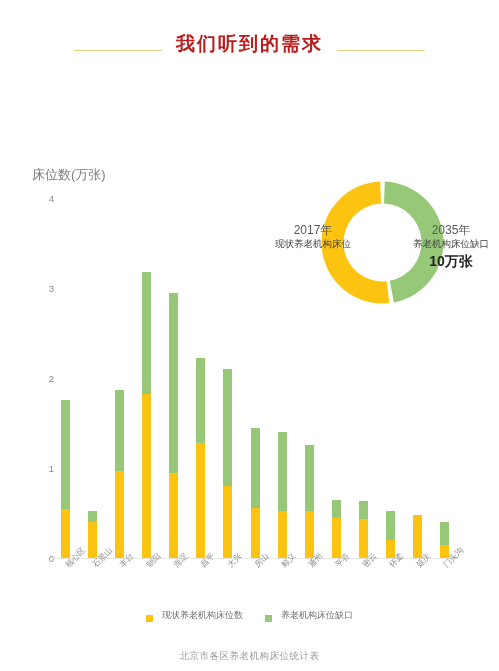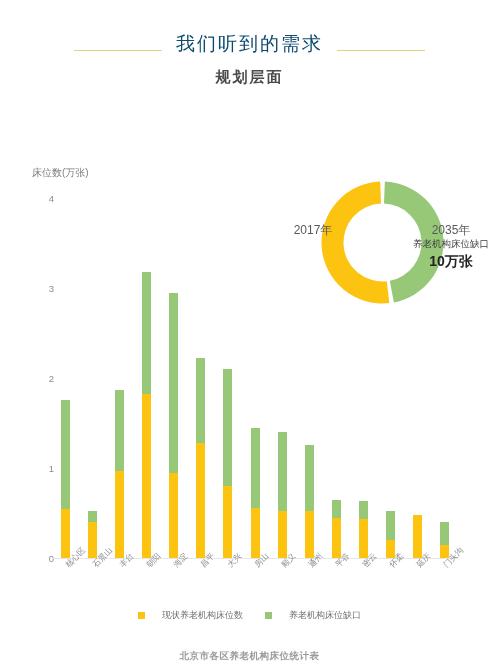--- a/index.html
+++ b/index.html
@@ -13,33 +13,33 @@
   #page{position:relative;width:499px;height:671px;}
 
   
   .header{position:absolute;left:0;top:0;width:499px;height:110px;}
   .title-row{
     position:absolute;left:0;top:30px;width:499px;height:28px;
     display:flex;align-items:center;justify-content:center;gap:14px;
   }
   .title-rule{width:88px;height:1px;background:#e3c86a;opacity:.85;margin-top:12px;}
   .main-title{
-    color:#0c4a6e;font-size:19px;font-weight:normal;letter-spacing:2px;
+    color:#b91c1c;font-size:19px;font-weight:bold;letter-spacing:2px;
     white-space:nowrap;
   }
   .sub-title{
     position:absolute;left:0;top:68px;width:499px;text-align:center;
     color:#4a4a4a;font-size:15px;font-weight:bold;letter-spacing:2px;
   }
 
   
   .chart-area{position:absolute;left:0;top:0;width:499px;height:671px;}
   .y-axis-title{
     position:absolute;left:32px;top:166px;
-    font-size:10px;color:#7d7d7d;white-space:nowrap;
+    font-size:13px;color:#7d7d7d;white-space:nowrap;
   }
   .ytick{
     position:absolute;left:34px;width:20px;text-align:right;
     font-size:9.5px;color:#8c8c8c;transform:translateY(-50%);
   }
   .baseline{
     position:absolute;left:52px;top:558px;width:406px;height:1px;
     background:#e6e6e6;
   }
 
@@ -59,53 +59,52 @@
     position:absolute;top:0;
     font-size:8px;color:#8a8a8a;white-space:nowrap;
     transform-origin:left top;transform:rotate(-45deg);
   }
 
   
   .legend{
     position:absolute;left:0;top:609px;width:499px;
     display:flex;align-items:center;justify-content:center;gap:22px;
   }
-  .legend-item{display:flex;align-items:center;gap:17px;}
+  .legend-item{display:flex;align-items:flex-end;gap:9px;}
   .legend-swatch{width:7px;height:7px;display:inline-block;}
   .legend-text{font-size:9px;color:#707070;white-space:nowrap;}
 
   
   .donut-wrap{position:absolute;left:320px;top:180px;width:125px;height:125px;}
   .donut-label{
     position:absolute;text-align:center;line-height:1.35;white-space:nowrap;
   }
   .donut-label .dl-year{font-size:12px;color:#5a5a5a;display:block;}
   .donut-label .dl-desc{font-size:9.5px;color:#3c3c3c;display:block;}
   .donut-label .dl-num{font-size:14px;font-weight:bold;color:#222;display:block;margin-top:1px;}
   #donut-left{left:248px;top:222px;width:130px;}
   #donut-right{left:386px;top:222px;width:130px;}
 
   
   .caption{
     position:absolute;left:0;top:650px;width:499px;text-align:center;
-    font-size:9.5px;color:#9a9a9a;letter-spacing:.5px;font-weight:bold;
+    font-size:9.5px;color:#9a9a9a;letter-spacing:.5px;
   }
 </style>
 </head>
 <body>
 
 <div id="page">
 
   <div class="header">
     <div class="title-row">
       <div class="title-rule"></div>
       <div class="main-title">我们听到的需求</div>
       <div class="title-rule"></div>
     </div>
-    <div class="sub-title">规划层面</div>
   </div>
 
   <div class="chart-area">
     <div class="y-axis-title">床位数(万张)</div>
     <div id="yticks">
         <div class="ytick" style="top: 558px;">0</div>
         <div class="ytick" style="top: 468px;">1</div>
         <div class="ytick" style="top: 378px;">2</div>
         <div class="ytick" style="top: 288px;">3</div>
         <div class="ytick" style="top: 198px;">4</div>
@@ -195,20 +194,21 @@
   <div class="donut-wrap">
     <svg width="125" height="125" viewBox="0 0 125 125">
       <g id="donut-g">
           <path d="M 64.84165635433872 1.5449620989521122 A 61 61 0 0 1 73.90037897122286 122.42521472062073 L 69.78876688324084 100.81284219842965 A 39 39 0 0 0 63.99712455441328 23.528746259985773 Z" fill="#96c878"></path>
           <path d="M 69.26937499603073 123.12322625993369 A 61 61 0 1 1 60.158343645661255 1.5449620989521122 L 61.0028754455867 23.528746259985773 A 39 39 0 1 0 66.82796106303604 101.25911187110515 Z" fill="#fcc310"></path>
         </g>
     </svg>
   </div>
   <div class="donut-label" id="donut-left">
     <span class="dl-year">2017年</span>
+    <span class="dl-desc">现状养老机构床位</span>
   </div>
   <div class="donut-label" id="donut-right">
     <span class="dl-year">2035年</span>
     <span class="dl-desc">养老机构床位缺口</span>
     <span class="dl-num">10万张</span>
   </div>
 
   <div class="legend" id="legend">
       <div class="legend-item">
         <span class="legend-swatch" style="background: rgb(252, 195, 16);"></span>

